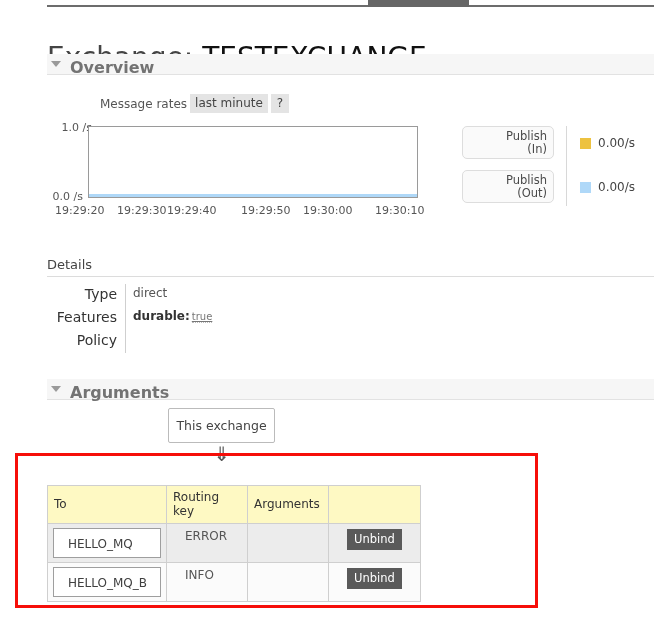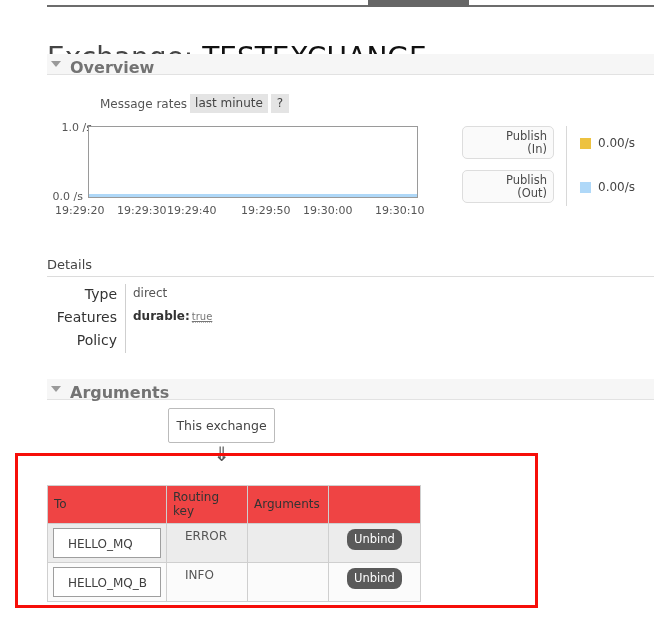--- a/index.html
+++ b/index.html
@@ -298,21 +298,21 @@
   #bindings-table {
     position: absolute;
     left: 47px; top: 485px;
     border-collapse: collapse;
     font-size: 12px;
   }
   #bindings-table th {
     font-weight: normal;
     text-align: left;
     color: #333333;
-    background: #ef4444;
+    background: #fef9c3;
     border: 1px solid #cfcfcf;
     padding: 4px 6px 5px 6px;
     vertical-align: middle;
   }
   #bindings-table td {
     border: 1px solid #cfcfcf;
     padding: 5px 18px;
     vertical-align: top;
     color: #555555;
   }
@@ -342,21 +342,21 @@
     cursor: pointer;
   }
   td.cell-rk { padding-top: 6px; }
   td.cell-act { padding: 6px 5px 6px 6px; }
   .unbind-btn {
     display: inline-block;
     background: #5a5a5a;
     color: #ffffff;
     font-size: 11.5px;
     padding: 3px 7px 4px 7px;
-    border-radius: 8px;
+    border-radius: 0;
     cursor: pointer;
   }
 </style>
 </head>
 <body>
 
 <div id="tabstrip">
   <div class="rule"></div>
   <div class="active-tab"></div>
 </div>

